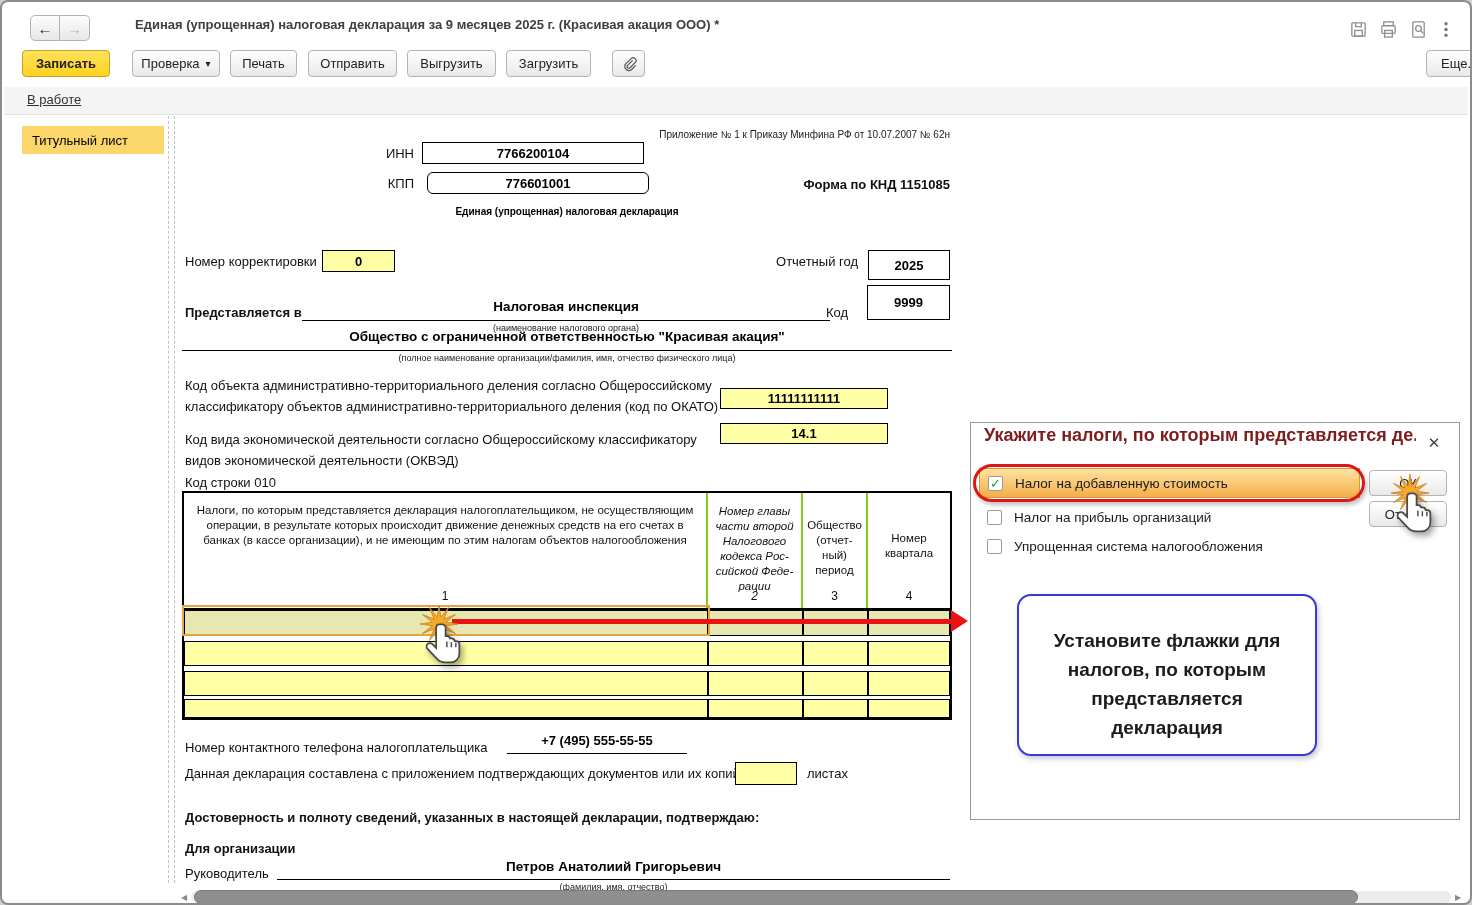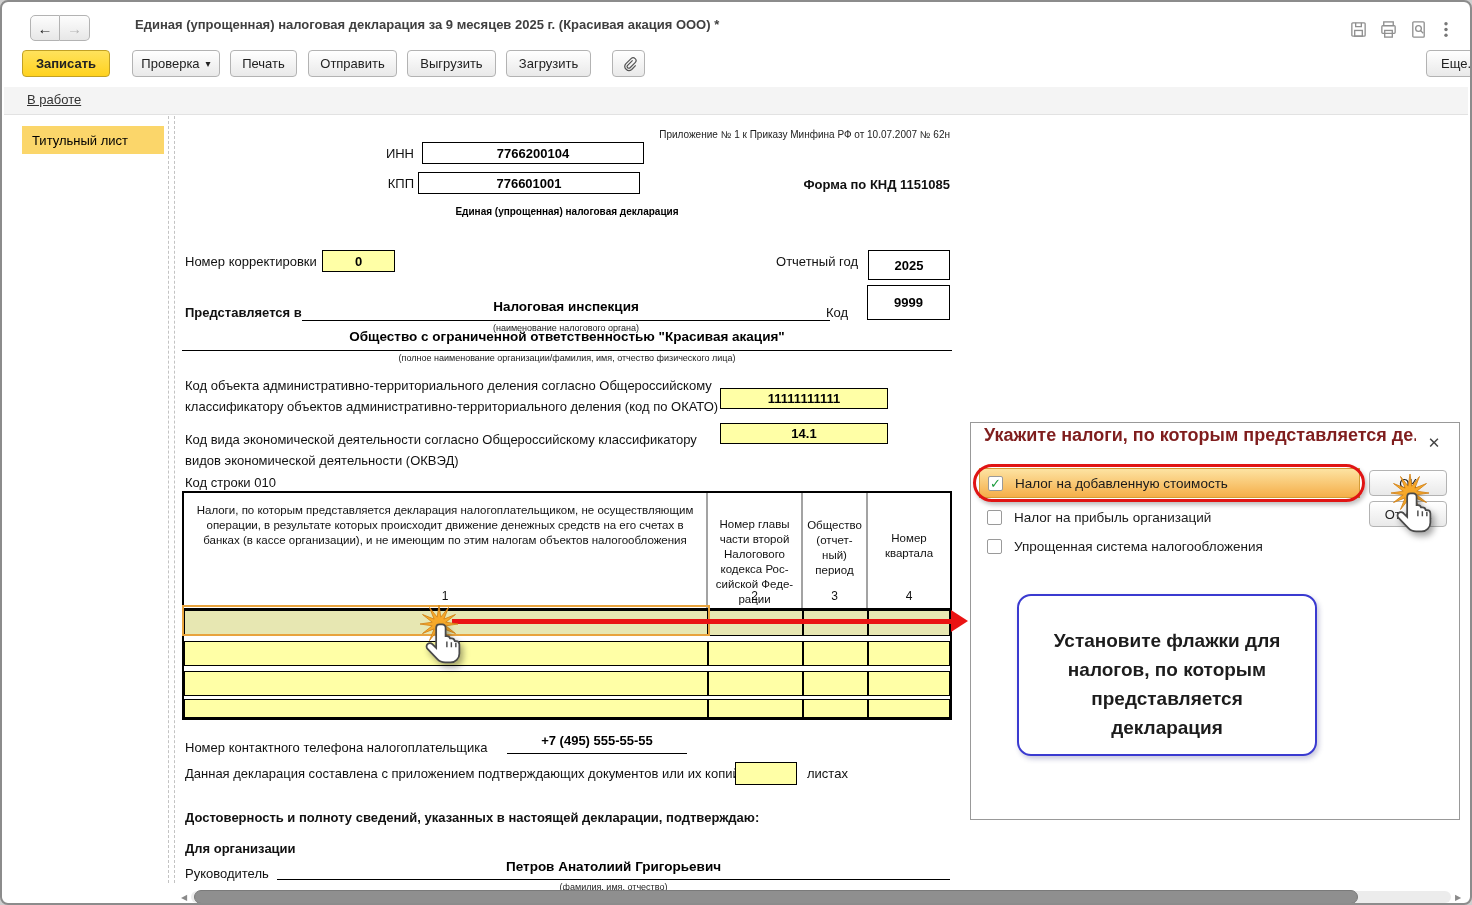--- a/index.html
+++ b/index.html
@@ -19,21 +19,21 @@
   .iconbtn{width:20px;height:20px;display:flex;align-items:center;justify-content:center;background:none;border:none;}
   .navbtn{width:30px;height:26px;display:flex;align-items:center;justify-content:center;font-size:15px;
           background:linear-gradient(#fdfdfd,#e7e7e7);border:1px solid #b3b3b3;box-sizing:border-box;}
   .statusbar{left:2px;right:2px;top:85px;height:27px;background:#f4f4f4;border-bottom:1px solid #e2e2e2;}
   .statuslink{font-size:13px;color:#333;text-decoration:underline;cursor:pointer;}
   .sidetab{left:20px;top:124px;width:142px;height:28px;background:var(--sidebar-tab,#fbd66a);
            font-size:13px;display:flex;align-items:center;padding-left:10px;box-sizing:border-box;}
   .splitter{left:166px;top:114px;bottom:20px;width:5px;border-left:1px dashed #c3c3c3;border-right:1px dashed #c3c3c3;}
   
   .taxtable{left:180px;top:489px;width:770px;height:229px;border:2px solid #000;box-sizing:border-box;}
-  .thcell{position:absolute;top:0;height:115px;border-right:2px solid #a3a3a3;box-sizing:border-box;font-size:11.5px;line-height:15px;text-align:center;color:#111;}
+  .thcell{position:absolute;top:0;height:115px;border-right:2px solid #84cc16;box-sizing:border-box;font-size:11.5px;line-height:15px;text-align:center;color:#111;}
   .thnum{position:absolute;bottom:4px;left:0;right:0;text-align:center;font-size:12px;color:#111;}
   .theadsep{position:absolute;left:0;right:0;top:115px;height:2px;background:#000;}
   .trow{position:absolute;left:0;width:766px;}
   .tcell{position:absolute;top:0;bottom:0;border:1px solid #000;box-sizing:border-box;background:var(--field-yellow,#ffffa6);}
   .tcell.sel{background:var(--selected-row-olive,#e7e7b2);}
   .focusring{left:-2px;top:112px;width:528px;height:31px;border:2px solid var(--focus-orange,#e8a33d);box-sizing:border-box;z-index:5;}
   
   .hscroll{left:176px;top:888px;width:1286px;height:14px;}
   .hs-track{position:absolute;left:13px;right:13px;top:1px;height:12px;background:#ececec;border-radius:6px;}
   .hs-thumb{position:absolute;left:16px;top:0;width:1164px;height:14px;background:#8f8f8f;border:1px solid #7a7a7a;border-radius:7px;box-sizing:border-box;}
@@ -129,21 +129,21 @@
   <div class="abs sidetab">
     <span>Титульный лист</span>
   </div>
   <div class="abs splitter"></div>
 
   <div class="abs cap" style="left:600px;top:127px;width:348px;text-align:right;font-size:10px;">Приложение № 1 к Приказу Минфина РФ от 10.07.2007 № 62н</div>
 
   <div class="abs lbl" style="left:378px;top:144px;width:34px;text-align:right;">ИНН</div>
   <div class="abs field" style="left:420px;top:140px;width:222px;height:22px;">7766200104</div>
   <div class="abs lbl" style="left:378px;top:174px;width:34px;text-align:right;">КПП</div>
-  <div class="abs field" style="left:416px;top:170px;width:222px;height:22px;">776601001</div>
+  <div class="abs field" style="left:425px;top:170px;width:222px;height:22px;border-radius:6px;">776601001</div>
   <div class="abs lbl bold" style="left:700px;top:175px;width:248px;text-align:right;">Форма по КНД 1151085</div>
 
   <div class="abs bold center" style="left:180px;top:204px;width:770px;font-size:10px;">Единая (упрощенная) налоговая декларация</div>
 
   <div class="abs lbl" style="left:183px;top:252px;">Номер корректировки</div>
   <div class="abs field yellow" style="left:320px;top:248px;width:73px;height:22px;">0</div>
   <div class="abs lbl" style="left:700px;top:252px;width:156px;text-align:right;">Отчетный год</div>
   <div class="abs field" style="left:866px;top:248px;width:82px;height:30px;">2025</div>
 
   <div class="abs lbl bold" style="left:183px;top:303px;">Представляется в</div>
@@ -167,21 +167,21 @@
   </div>
   <div class="abs field yellow" style="left:718px;top:421px;width:168px;height:21px;">14.1</div>
 
   <div class="abs lbl" style="left:183px;top:473px;">Код строки 010</div>
 
   <div class="abs taxtable">
     <div class="thcell" style="left:0;width:524px;padding:10px 12px 0;">
       <span>Налоги, по которым представляется декларация налогоплательщиком, не осуществляющим операции, в результате которых происходит движение денежных средств на его счетах в банках (в кассе организации), и не имеющим по этим налогам объектов налогообложения</span>
       <div class="thnum">1</div>
     </div>
-    <div class="thcell" style="left:524px;width:95px;padding-top:24px;">
+    <div class="thcell" style="left:524px;width:95px;padding-top:11px;font-style:italic;">
       <span style="display:block;">Номер главы</span>
       <span style="display:block;">части второй</span>
       <span style="display:block;">Налогового</span>
       <span style="display:block;">кодекса Рос-</span>
       <span style="display:block;">сийской Феде-</span>
       <span style="display:block;">рации</span>
       <div class="thnum">2</div>
     </div>
     <div class="thcell" style="left:619px;width:65px;padding-top:25px;">
       <span style="display:block;">Общество</span>

